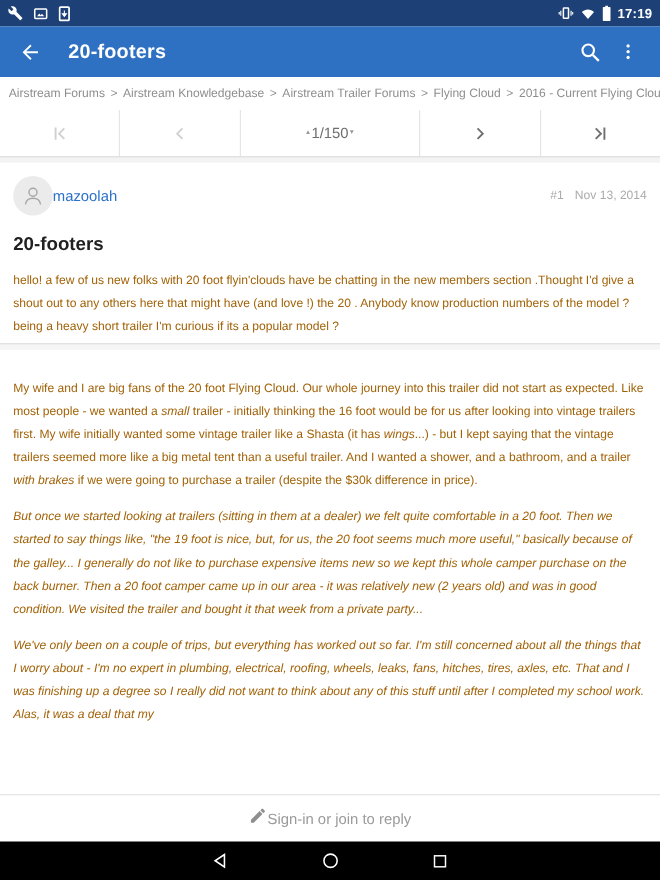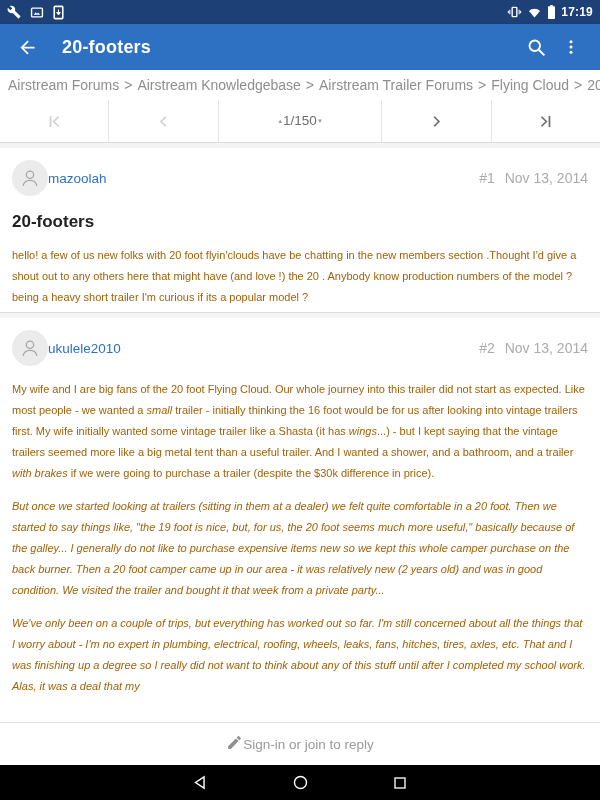--- a/index.html
+++ b/index.html
@@ -17,21 +17,21 @@
 
   
   .app-bar { height:46px; background:#2e70c2; display:flex; align-items:center;
              padding:0 14px; flex:none; box-shadow:0 1px 3px rgba(0,0,0,.25); }
   .ab-title { color:#fff; font-size:18px; font-weight:bold; margin-left:22px; letter-spacing:.2px; }
   .ab-spacer { flex:1; }
   .ab-btn { width:40px; height:40px; display:flex; align-items:center; justify-content:center; }
 
   
   .breadcrumb { height:30px; background:#fff; display:flex; align-items:center;
-                padding:0 8px; font-size:14px; color:#8e8e8e; white-space:nowrap;
+                padding:0 8px; font-size:11px; color:#8e8e8e; white-space:nowrap;
                 overflow:hidden; flex:none; }
   .crumb-sep { margin:0 5px; color:#8e8e8e; }
 
   
   .pagination { height:42px; display:flex; flex:none; background:#fff; }
   .pg-seg { flex:1; display:flex; align-items:center; justify-content:center;
             border-right:1px solid #e3e3e3; }
   .pg-seg:last-child { border-right:none; }
   .pg-seg.wide { flex:1.5; }
   .pg-spinner { display:flex; flex-direction:row; align-items:center; line-height:1; }
@@ -42,21 +42,21 @@
 
   
   .posts { flex:1; overflow:hidden; background:#fff; }
   .post { padding:12px 12px 4px; }
   .post + .post-divider { }
   .post-divider { height:6px; background:#f5f5f5; border-top:1px solid #dcdcdc; }
   .post-header { display:flex; align-items:center; }
   .avatar { width:36px; height:36px; border-radius:50%; background:#ebebeb;
             display:flex; align-items:center; justify-content:center; flex:none; }
   .post-author { color:#2b71c9; font-size:13.5px; }
-  .post-meta { margin-left:auto; color:#ababab; font-size:14px; white-space:nowrap; }
+  .post-meta { margin-left:auto; color:#ababab; font-size:11px; white-space:nowrap; }
   .post-meta .num { margin-right:10px; }
   .post-title { font-size:17px; font-weight:bold; color:#212121; margin-top:16px; }
   .post-body p { font-size:11px; line-height:21px; color:#a16207; margin-top:13px; }
   .post-body p + p { margin-top:12px;font-style:italic; }
   .post-body em { font-style:italic; }
 
   
   .reply-bar { height:43px; flex:none; background:#fff; border-top:1px solid #e2e2e2;
                display:flex; align-items:center; justify-content:center; }
   .reply-label { color:#9a9a9a; font-size:13.5px; }
@@ -195,32 +195,20 @@
         <span class="num">#1</span><span>Nov 13, 2014</span>
       </span>
     </div>
     <div class="post-title">20-footers</div>
     <div class="post-body">
           <p><span>hello! a few of us new folks with 20 foot flyin'clouds have be chatting in the new members section .Thought I'd give a shout out to any others here that might have (and love !) the 20 . Anybody know production numbers of the model ? being a heavy short trailer I'm curious if its a popular model ?</span></p>
         </div>
   </div>
 <div class="post-divider"></div>
   <div class="post">
-    <div class="post-header">
-      <span class="avatar">
-        <svg width="22" height="22" viewBox="0 0 24 24">
-              <circle cx="12" cy="8.5" r="4" fill="none" stroke="#a6a6a6" stroke-width="1.4"></circle>
-              <path d="M4.5 20.5c.6-3.8 3.8-6 7.5-6s6.9 2.2 7.5 6" fill="none" stroke="#a6a6a6" stroke-width="1.4"></path>
-            </svg>
-      </span>
-      <span class="post-author">ukulele2010</span>
-      <span class="post-meta">
-        <span class="num">#2</span><span>Nov 13, 2014</span>
-      </span>
-    </div>
 
     <div class="post-body">
           <p><span>My wife and I are big fans of the 20 foot Flying Cloud. Our whole journey into this trailer did not start as expected. Like most people - we wanted a </span><em>small</em><span> trailer - initially thinking the 16 foot would be for us after looking into vintage trailers first. My wife initially wanted some vintage trailer like a Shasta (it has </span><em>wings</em><span>...) - but I kept saying that the vintage trailers seemed more like a big metal tent than a useful trailer. And I wanted a shower, and a bathroom, and a trailer </span><em>with brakes</em><span> if we were going to purchase a trailer (despite the $30k difference in price).</span></p>
           <p><span>But once we started looking at trailers (sitting in them at a dealer) we felt quite comfortable in a 20 foot. Then we started to say things like, "the 19 foot is nice, but, for us, the 20 foot seems much more useful," basically because of the galley... I generally do not like to purchase expensive items new so we kept this whole camper purchase on the back burner. Then a 20 foot camper came up in our area - it was relatively new (2 years old) and was in good condition. We visited the trailer and bought it that week from a private party...</span></p>
           <p><span>We've only been on a couple of trips, but everything has worked out so far. I'm still concerned about all the things that I worry about - I'm no expert in plumbing, electrical, roofing, wheels, leaks, fans, hitches, tires, axles, etc. That and I was finishing up a degree so I really did not want to think about any of this stuff until after I completed my school work. Alas, it was a deal that my </span></p>
         </div>
   </div>
 </div>
 
   <div class="reply-bar">

